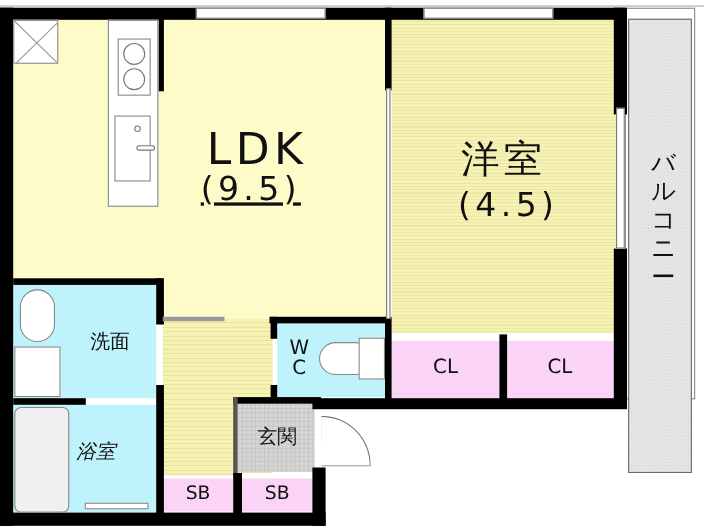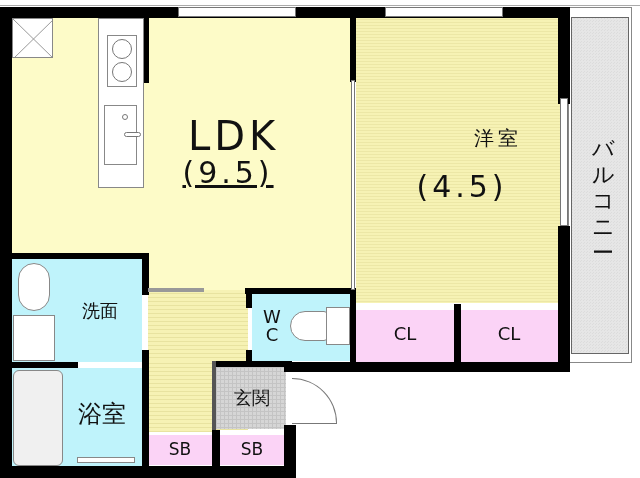--- a/index.html
+++ b/index.html
@@ -16,21 +16,21 @@
     .label { position: absolute; color: #111; text-align: center; white-space: nowrap; line-height: 1; }
     .window { position: absolute; background: #fff; border: 1px solid #777; }
     .fixture { position: absolute; border: 1px solid #888; background: #fff; }
   </style>
 </head>
 <body>
 
 <div class="abs" style="left:0;top:5px;width:640px;height:1px;background:#aaa;"></div>
 
 <div class="abs" style="left:568px;top:7px;width:64px;height:356px;border:1px solid #888;background:#fff;"></div>
-<div class="abs balcony" style="left:571px;top:17px;width:58px;height:337px;padding-left:47px;">
+<div class="abs balcony" style="left:571px;top:17px;width:58px;height:413px;padding-left:47px;">
   <div class="label" style="left:20px;top:118px;width:18px;font-size:22px;line-height:26px;white-space:normal;word-break:break-all;">バルコニー</div>
 </div>
 
 <div class="abs ldk" style="left:12px;top:17px;width:340px;height:273px;"></div>
 
 <div class="abs yo" style="left:356px;top:17px;width:204px;height:286px;"></div>
 
 <div class="abs wet" style="left:12px;top:259px;width:130px;height:103px;"></div>
 
 <div class="abs wet" style="left:12px;top:368px;width:130px;height:98px;"></div>
@@ -100,23 +100,23 @@
 <div class="fixture" style="left:13px;top:370px;width:50px;height:96px;background:#f0f0f0;border-radius:6px;"></div>
 <div class="fixture" style="left:77px;top:457px;width:58px;height:6px;"></div>
 
 <div class="abs" style="left:290px;top:311px;width:38px;height:30px;border:1px solid #888;border-radius:15px 4px 4px 15px;background:#fff;"></div>
 <div class="fixture" style="left:326px;top:307px;width:24px;height:38px;"></div>
 
 <div class="abs" style="left:292px;top:378px;width:45px;height:46px;border:1px solid #777;border-left:none;border-radius:0 45px 0 0;background:#fff;"></div>
 
 <div class="label" style="left:188px;top:116px;width:90px;font-size:40px;letter-spacing:4px;">LDK</div>
 <div class="label" style="left:178px;top:158px;width:100px;font-size:30px;letter-spacing:4px;text-decoration:underline;">(9.5)</div>
-<div class="label" style="left:418px;top:128px;width:80px;font-size:20px;letter-spacing:4px;margin-left:40px;">洋室</div>
+<div class="label" style="left:418px;top:128px;width:80px;font-size:35px;letter-spacing:4px;">洋室</div>
 <div class="label" style="left:412px;top:172px;width:100px;font-size:30px;letter-spacing:4px;">(4.5)</div>
 <div class="label" style="left:77px;top:302px;width:46px;font-size:18px;">洗面</div>
-<div class="label" style="left:78px;top:402px;width:46px;font-size:24px;">浴室</div>
+<div class="label" style="left:64px;top:402px;width:46px;font-size:18px;font-style:italic;">浴室</div>
 <div class="label" style="left:262px;top:308px;width:20px;font-size:18px;">W</div>
 <div class="label" style="left:262px;top:326px;width:20px;font-size:18px;">C</div>
 <div class="label" style="left:228px;top:389px;width:48px;font-size:18px;">玄関</div>
 <div class="label" style="left:380px;top:325px;width:50px;font-size:18px;">CL</div>
 <div class="label" style="left:484px;top:325px;width:50px;font-size:18px;">CL</div>
 <div class="label" style="left:158px;top:441px;width:44px;font-size:17px;">SB</div>
 <div class="label" style="left:230px;top:441px;width:44px;font-size:17px;">SB</div>
 
 </body></html>

